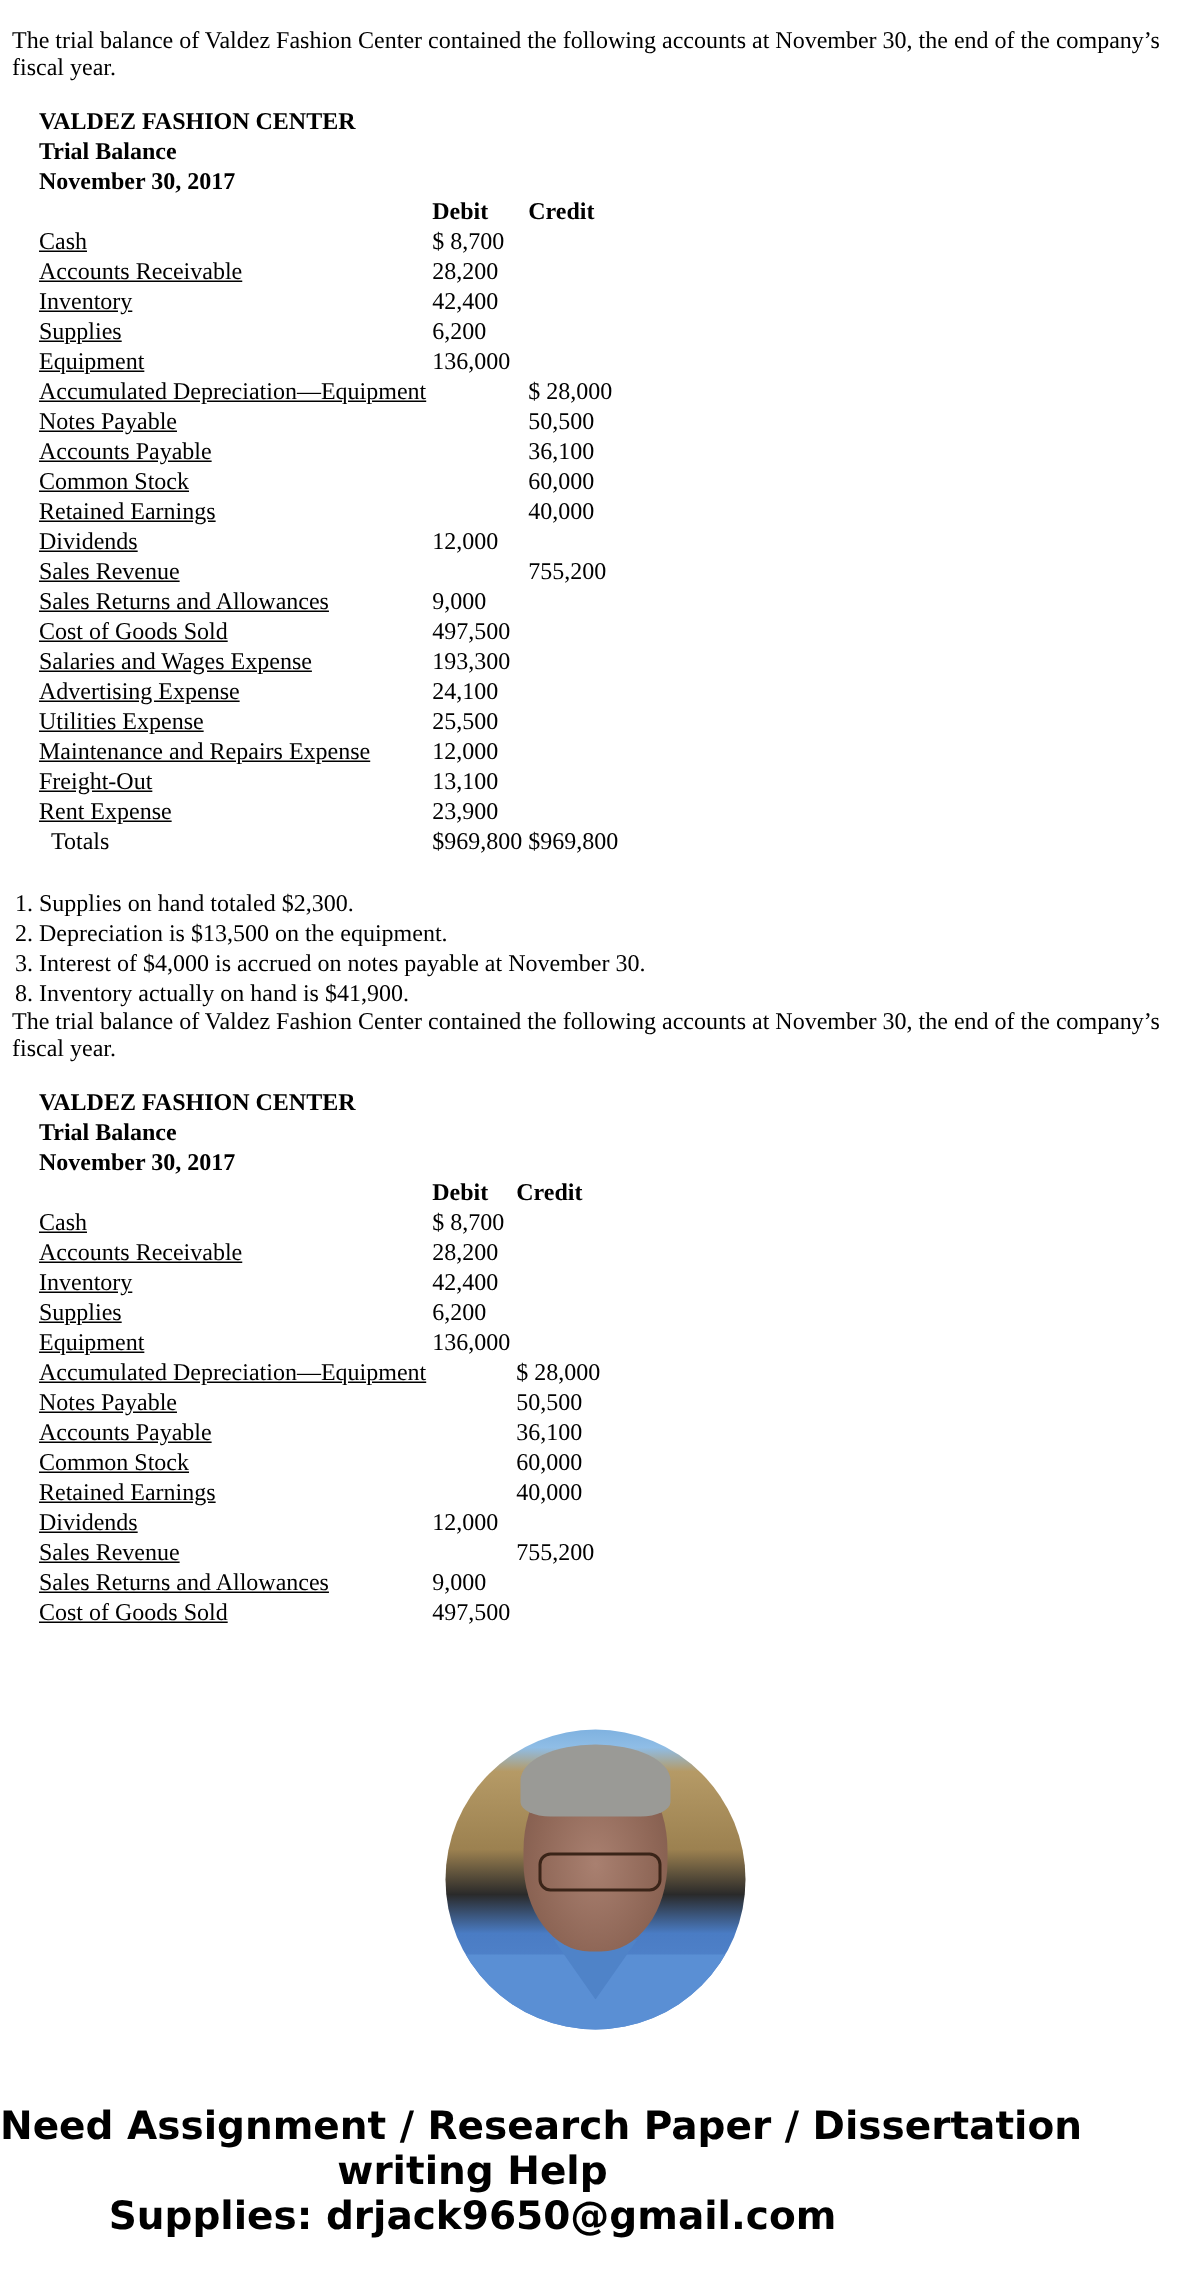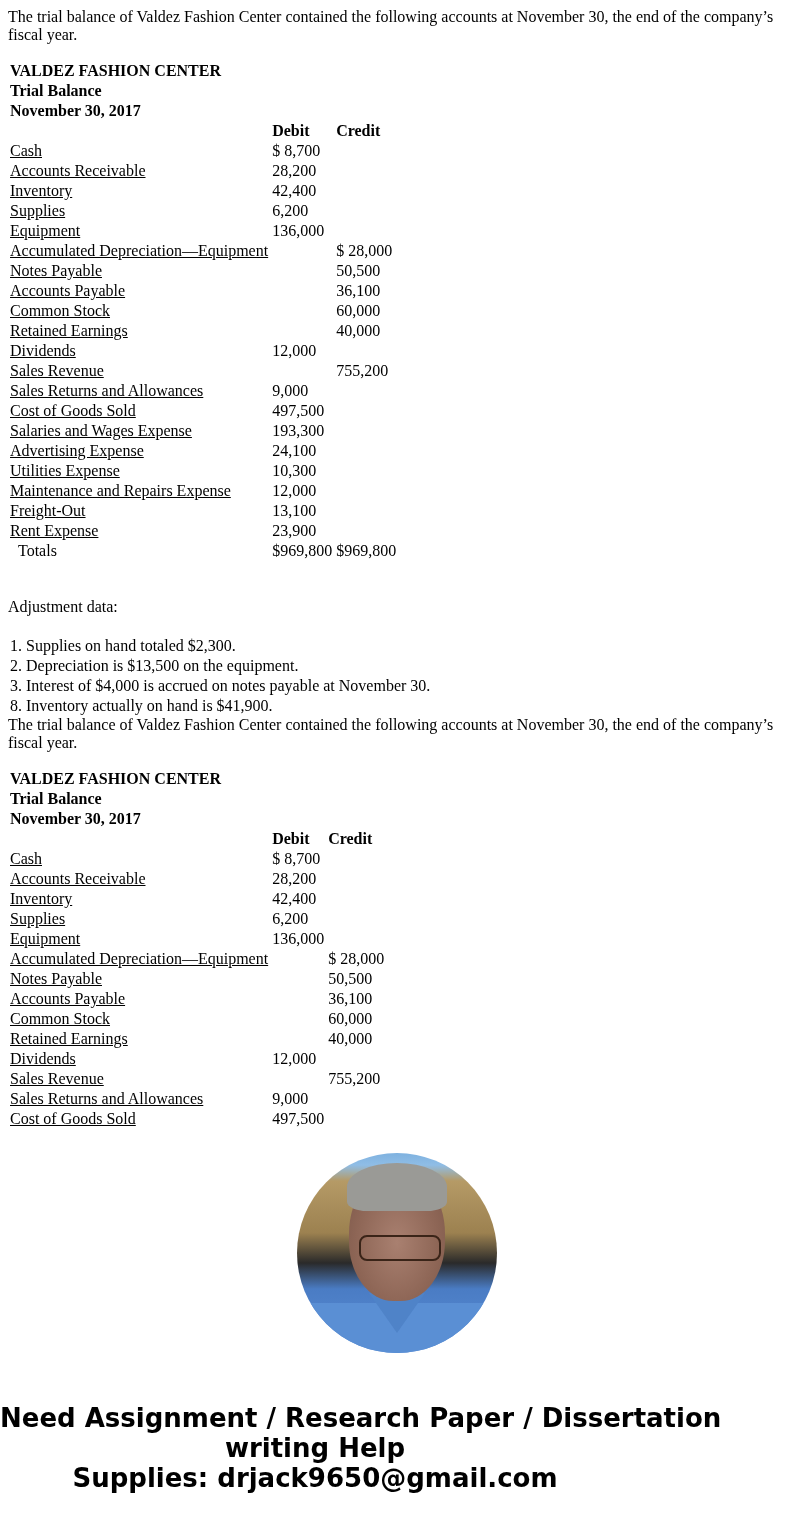--- a/index.html
+++ b/index.html
@@ -5,23 +5,23 @@
   html, body { margin: 0; padding: 0; background: #ffffff; }
   body {
     width: 794px;
     height: 1523px;
     position: relative;
     font-family: "Liberation Serif", "DejaVu Serif", serif;
     font-size: 16px;
     color: #000;
     overflow: hidden;
   }
-  .content { position: absolute; left: 8px; top: 8px; width: 778px; }
+  .content { position: absolute; left: 8px; top: 19px; width: 778px; }
   p.intro { margin: 0; line-height: 18px; }
-  table.tb { border-collapse: separate; border-spacing: 2px; margin-top: 16px; margin-left: 0px; }
+  table.tb { border-collapse: separate; border-spacing: 2px; margin-top: 16px; margin-left: 16px; }
   table.tb td { padding: 0 0px 0 0; line-height: 18px; vertical-align: top; white-space: nowrap; }
   table.tb td.name { padding-right: 2px; text-decoration: underline; }
   table.tb td.num { padding-right: 2px; }
   .bold { font-weight: bold; }
   .indent { padding-left: 8px; display: inline-block; }
   .adj-title { margin: 36px 0 0 0; line-height: 18px; }
   .adj-list { margin: 20px 0 0 2px; padding: 0; list-style: none; }
   .adj-list li { line-height: 20px; }
   .second { margin-top: 0; }
   .avatar {
@@ -161,21 +161,21 @@
           <td class="num">193,300</td>
           <td></td>
         </tr>
       <tr>
           <td class="name">Advertising Expense</td>
           <td class="num">24,100</td>
           <td></td>
         </tr>
       <tr>
           <td class="name">Utilities Expense</td>
-          <td class="num">10,300</td>
+          <td class="num">25,500</td>
           <td></td>
         </tr>
       <tr>
           <td class="name">Maintenance and Repairs Expense</td>
           <td class="num">12,000</td>
           <td></td>
         </tr>
       <tr>
           <td class="name">Freight-Out</td>
           <td class="num">13,100</td>
@@ -187,21 +187,20 @@
           <td></td>
         </tr>
       <tr>
         <td class="name"><span class="indent">Totals</span></td>
         <td class="num">$969,800</td>
         <td>$969,800</td>
       </tr>
     </tbody>
   </table>
 
-  <p class="adj-title">Adjustment data:</p>
   <ul class="adj-list">
     <li>1. Supplies on hand totaled $2,300.</li>
     <li>2. Depreciation is $13,500 on the equipment.</li>
     <li>3. Interest of $4,000 is accrued on notes payable at November 30.</li>
     <li>8. Inventory actually on hand is $41,900.</li>
   </ul>
 
   <p class="intro second">The trial balance of Valdez Fashion Center contained the following accounts at November 30, the end of the company’s fiscal year.</p>
 
   <table class="tb">

